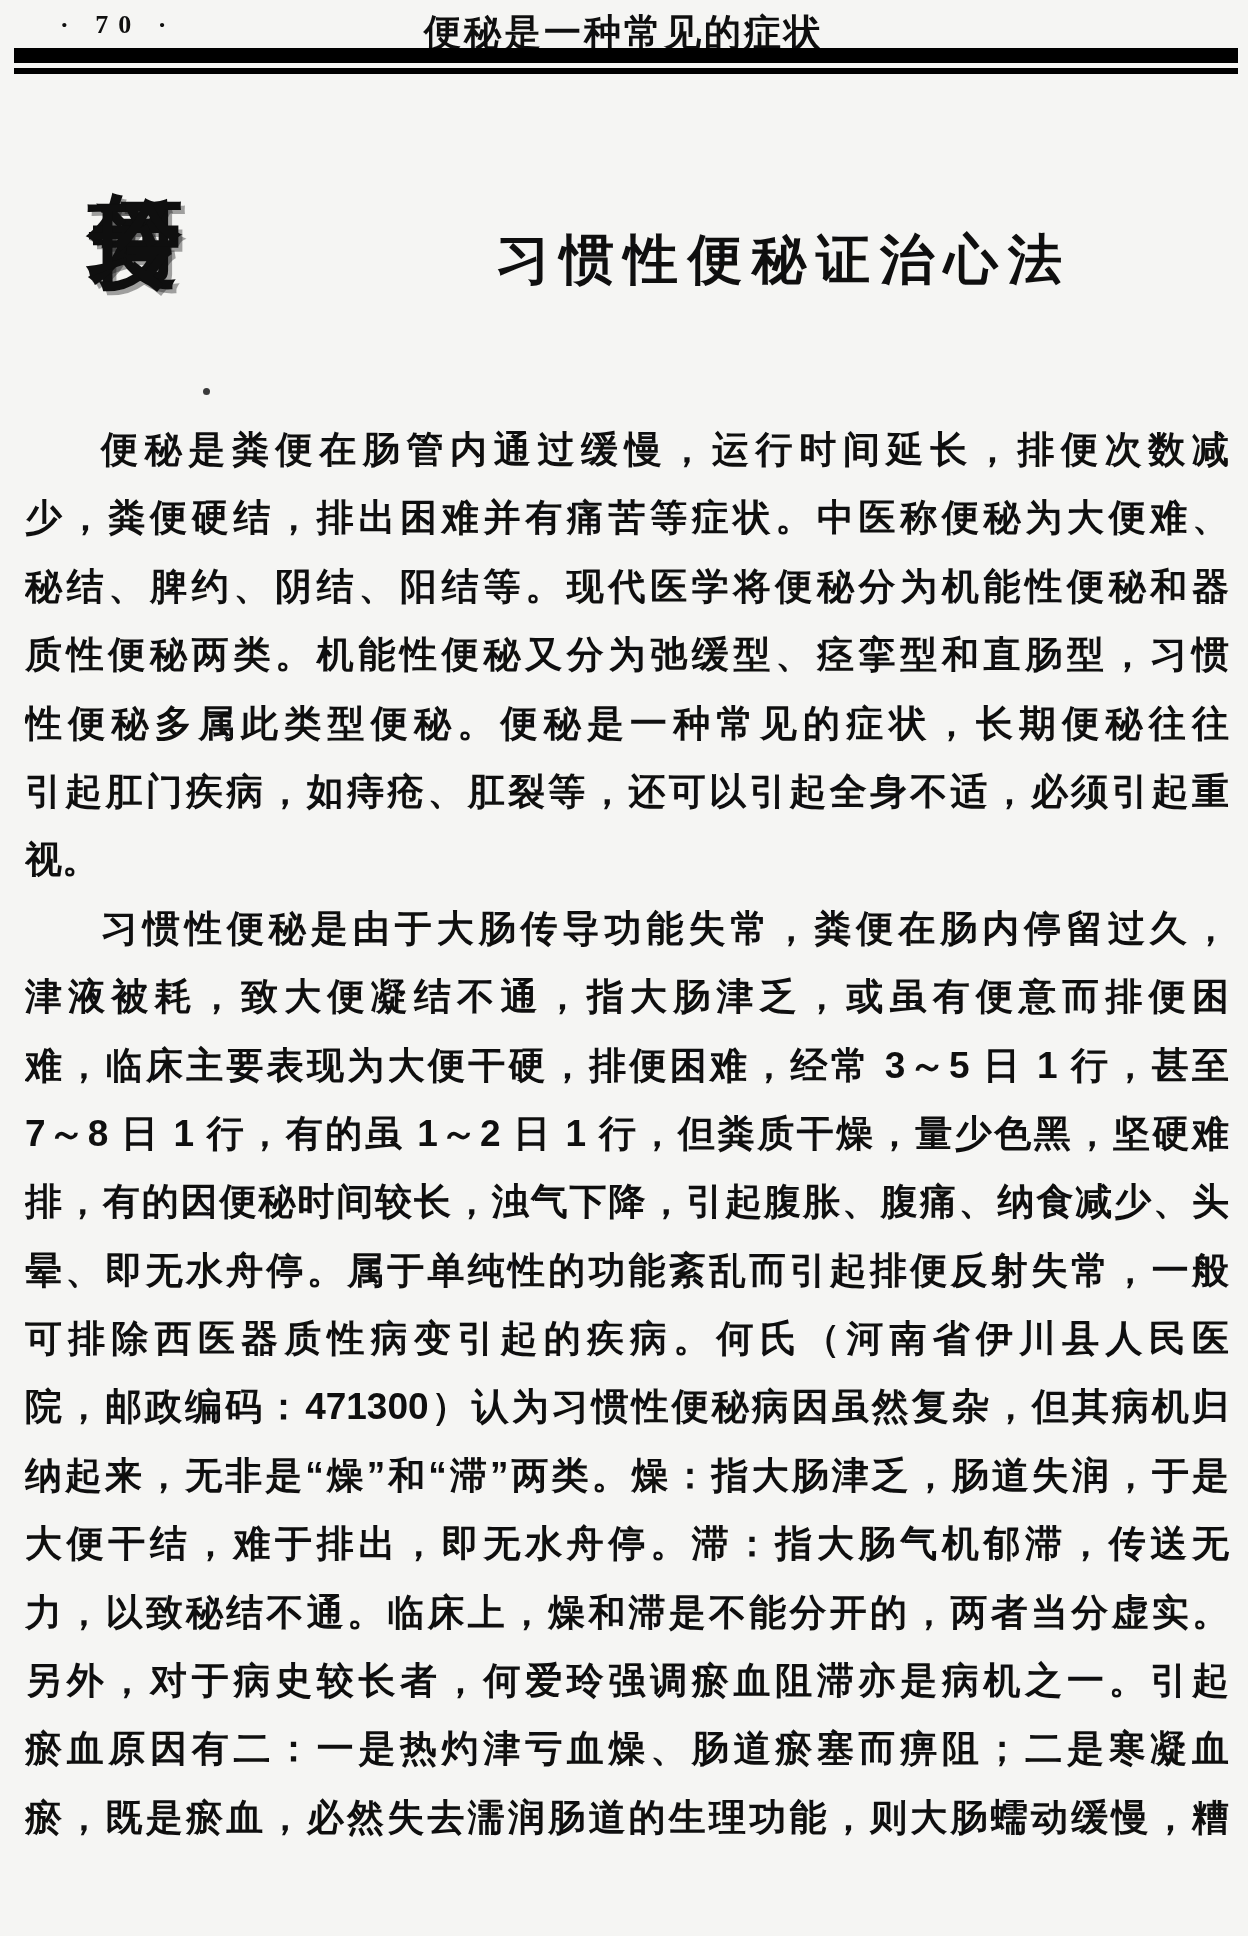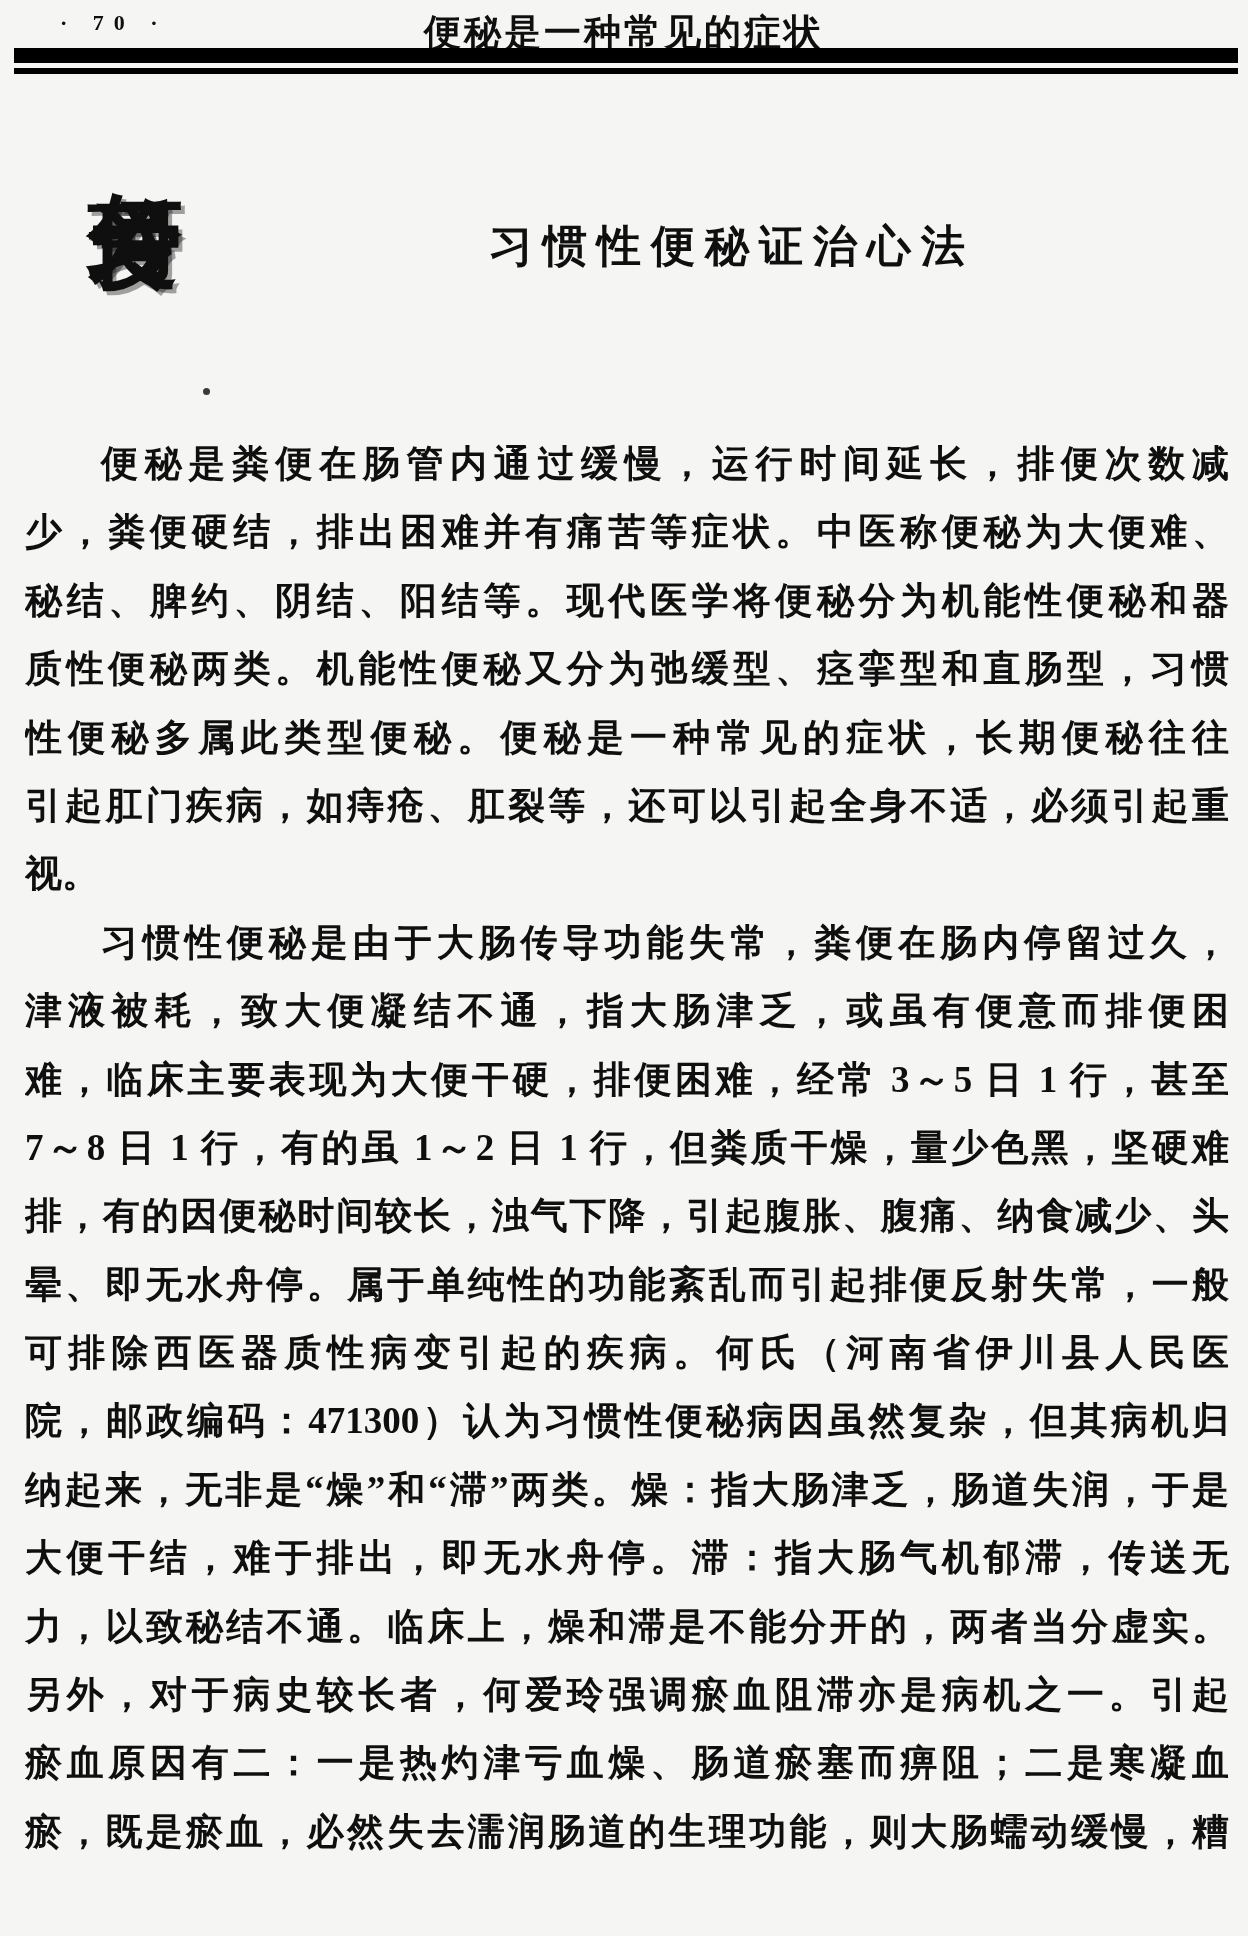--- a/index.html
+++ b/index.html
@@ -9,21 +9,21 @@
     height: 1936px;
     background: #f5f5f3;
     color: #0f0f0f;
     font-family: "Liberation Serif", serif;
     overflow: hidden;
   }
   
   .page-number {
     position: absolute;
     left: 60px; top: 10px;
-    font-size: 22px;
+    font-size: 26px;
     font-weight: bold;
     letter-spacing: 10px;
     font-family: "Liberation Serif", serif;
   }
   .book-title {
     position: absolute;
     left: 0; right: 0; top: 8px;
     text-align: center;
     font-size: 37px;
     font-weight: bold;
@@ -58,35 +58,35 @@
     position: absolute;
     left: 203px; top: 388px;
     width: 7px; height: 7px;
     border-radius: 50%;
     background: #3a3a3a;
   }
   
   .article-title {
     position: absolute;
     left: 488px; top: 216px;
-    margin: 1px;
-    font-size: 44px;
+    margin: 8px;
+    font-size: 54px;
     font-weight: 600;
     letter-spacing: 10px;
     font-family: "DejaVu Serif", serif;
     white-space: nowrap;
   }
   
   .body-text {
     position: absolute;
-    left: 25px; top: 430px;
+    left: 25px; top: 416px;
     width: 1204px;
     font-size: 37px;
     font-weight: 600;
-    font-family: Liberation Serif, serif;
+    font-family: Liberation Sans, sans-serif;
   }
   .line {
     height: 68.4px;
     line-height: 68.4px;
     text-align: justify;
     text-align-last: justify;
     overflow: hidden;
   }
   .line.indent { text-indent: 76px; }
   .line.para-end { text-align-last: left; }

